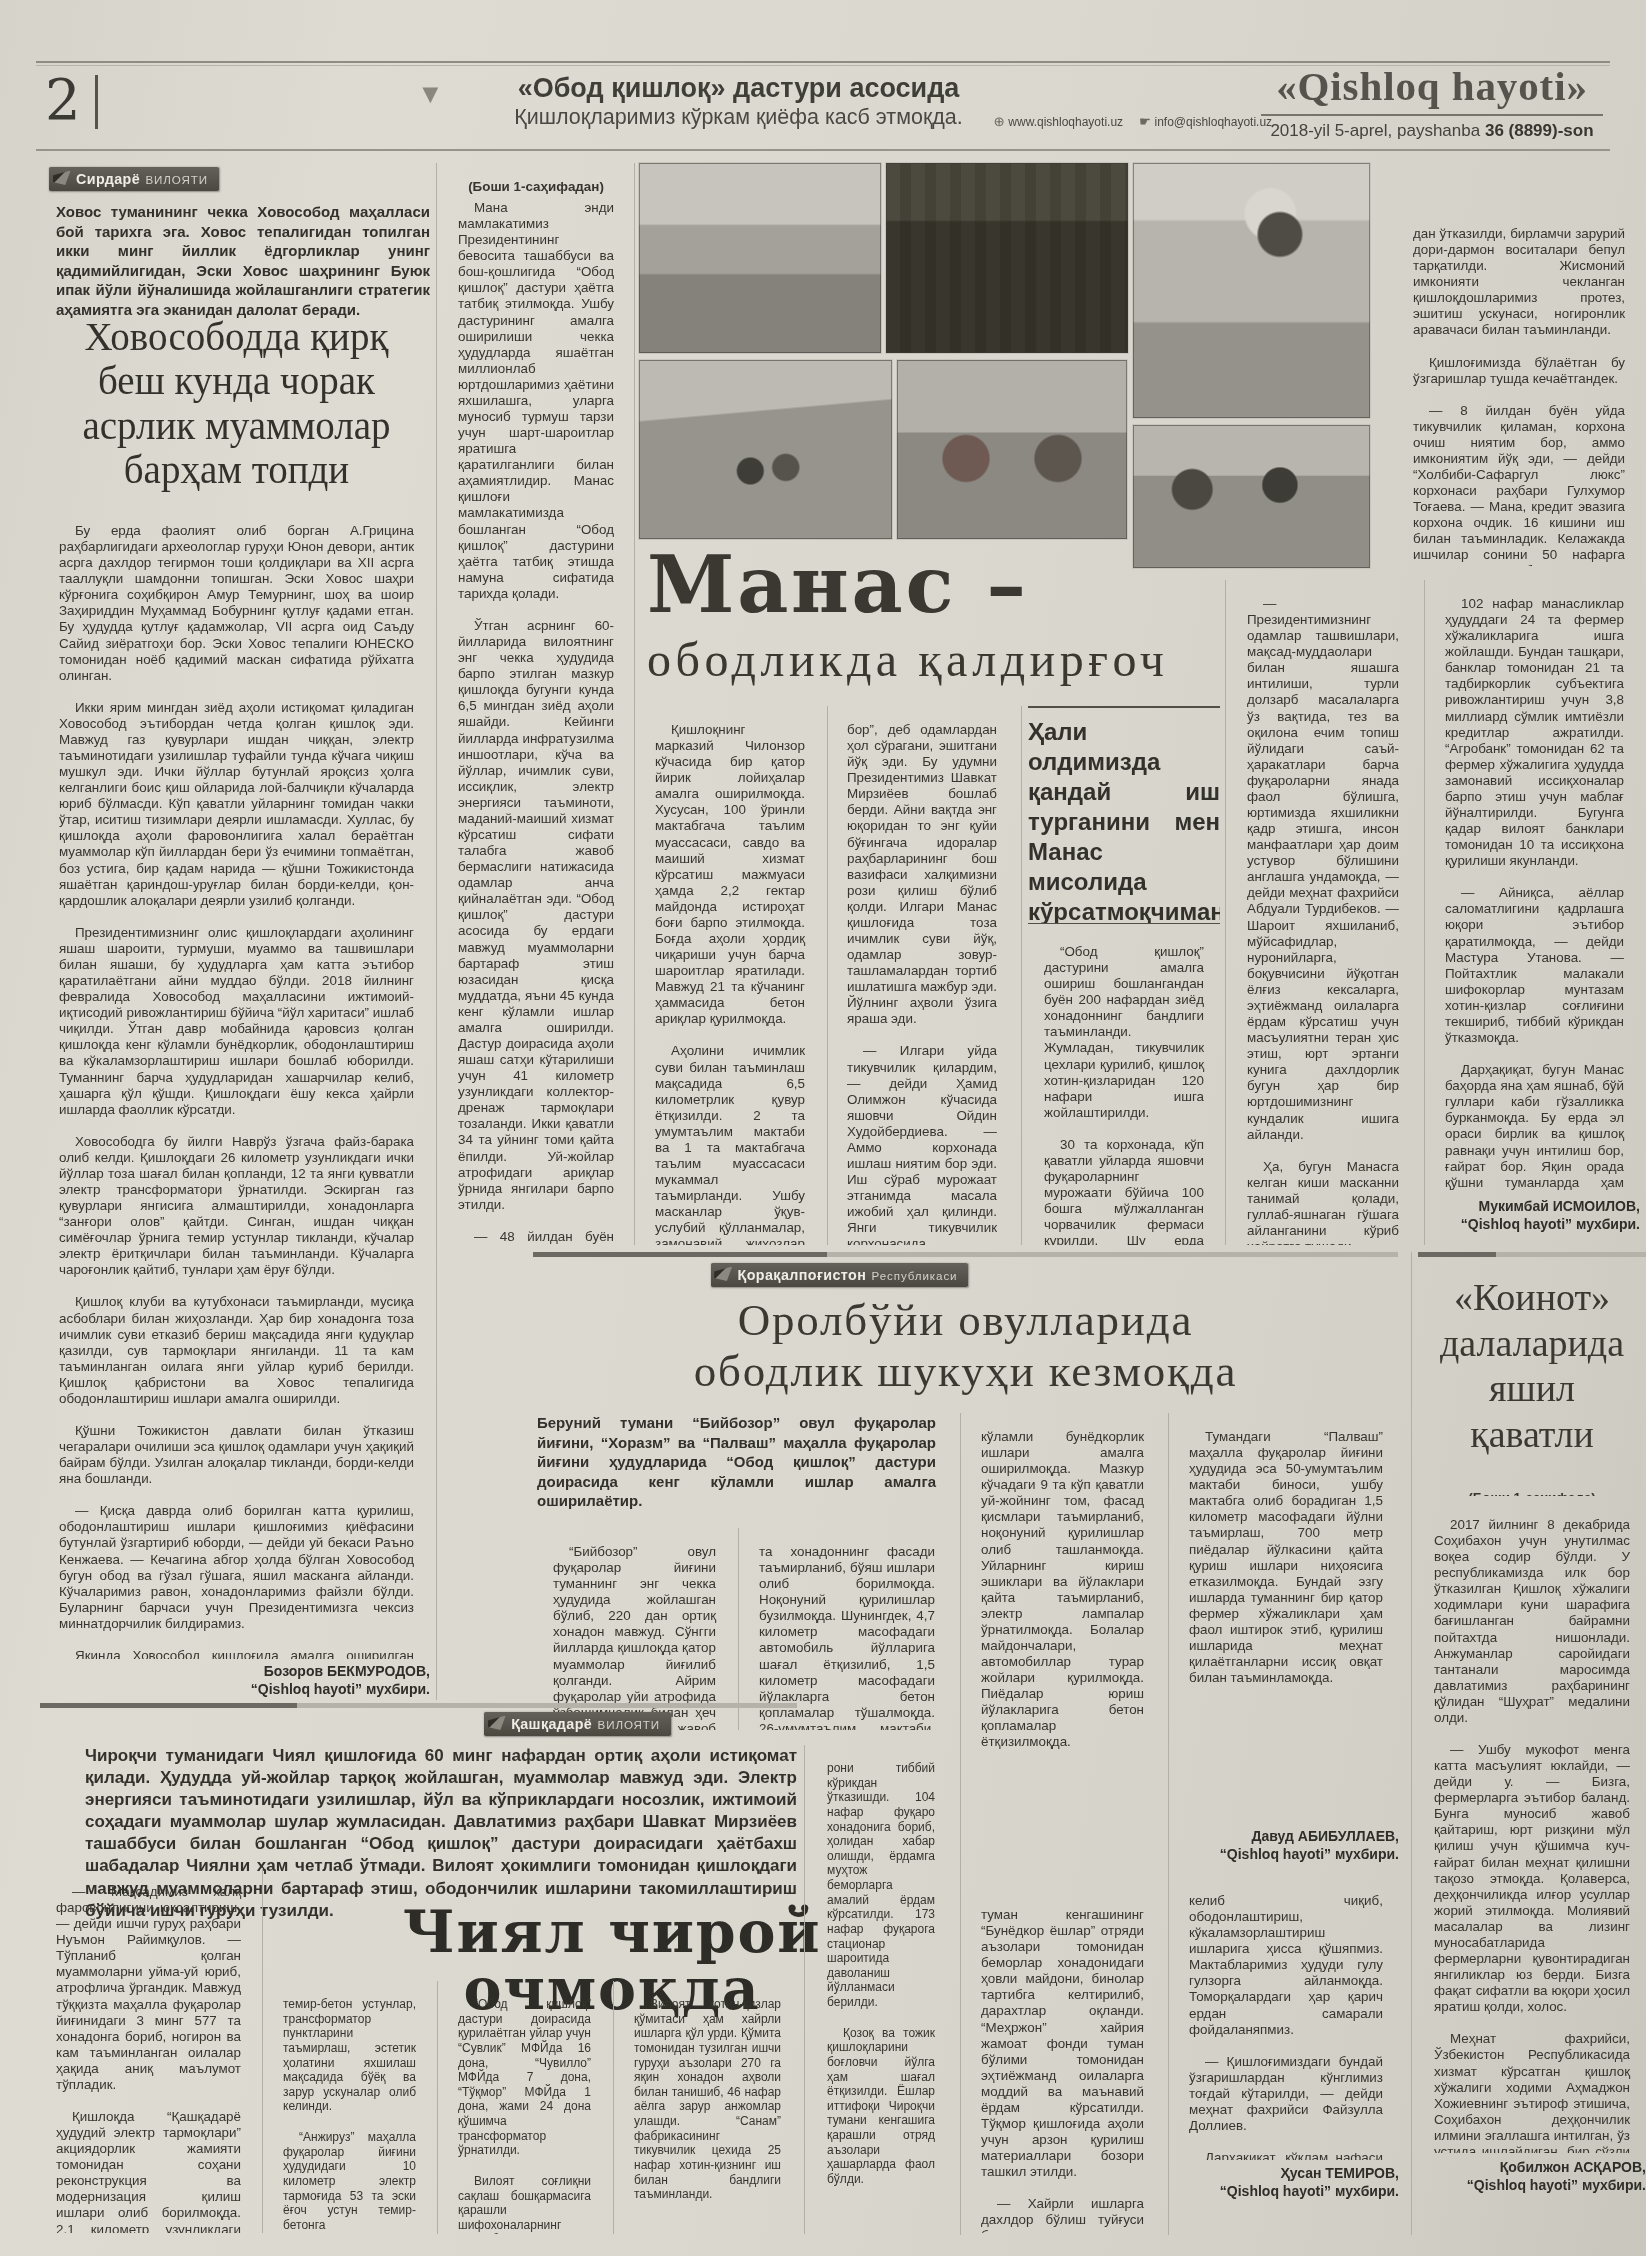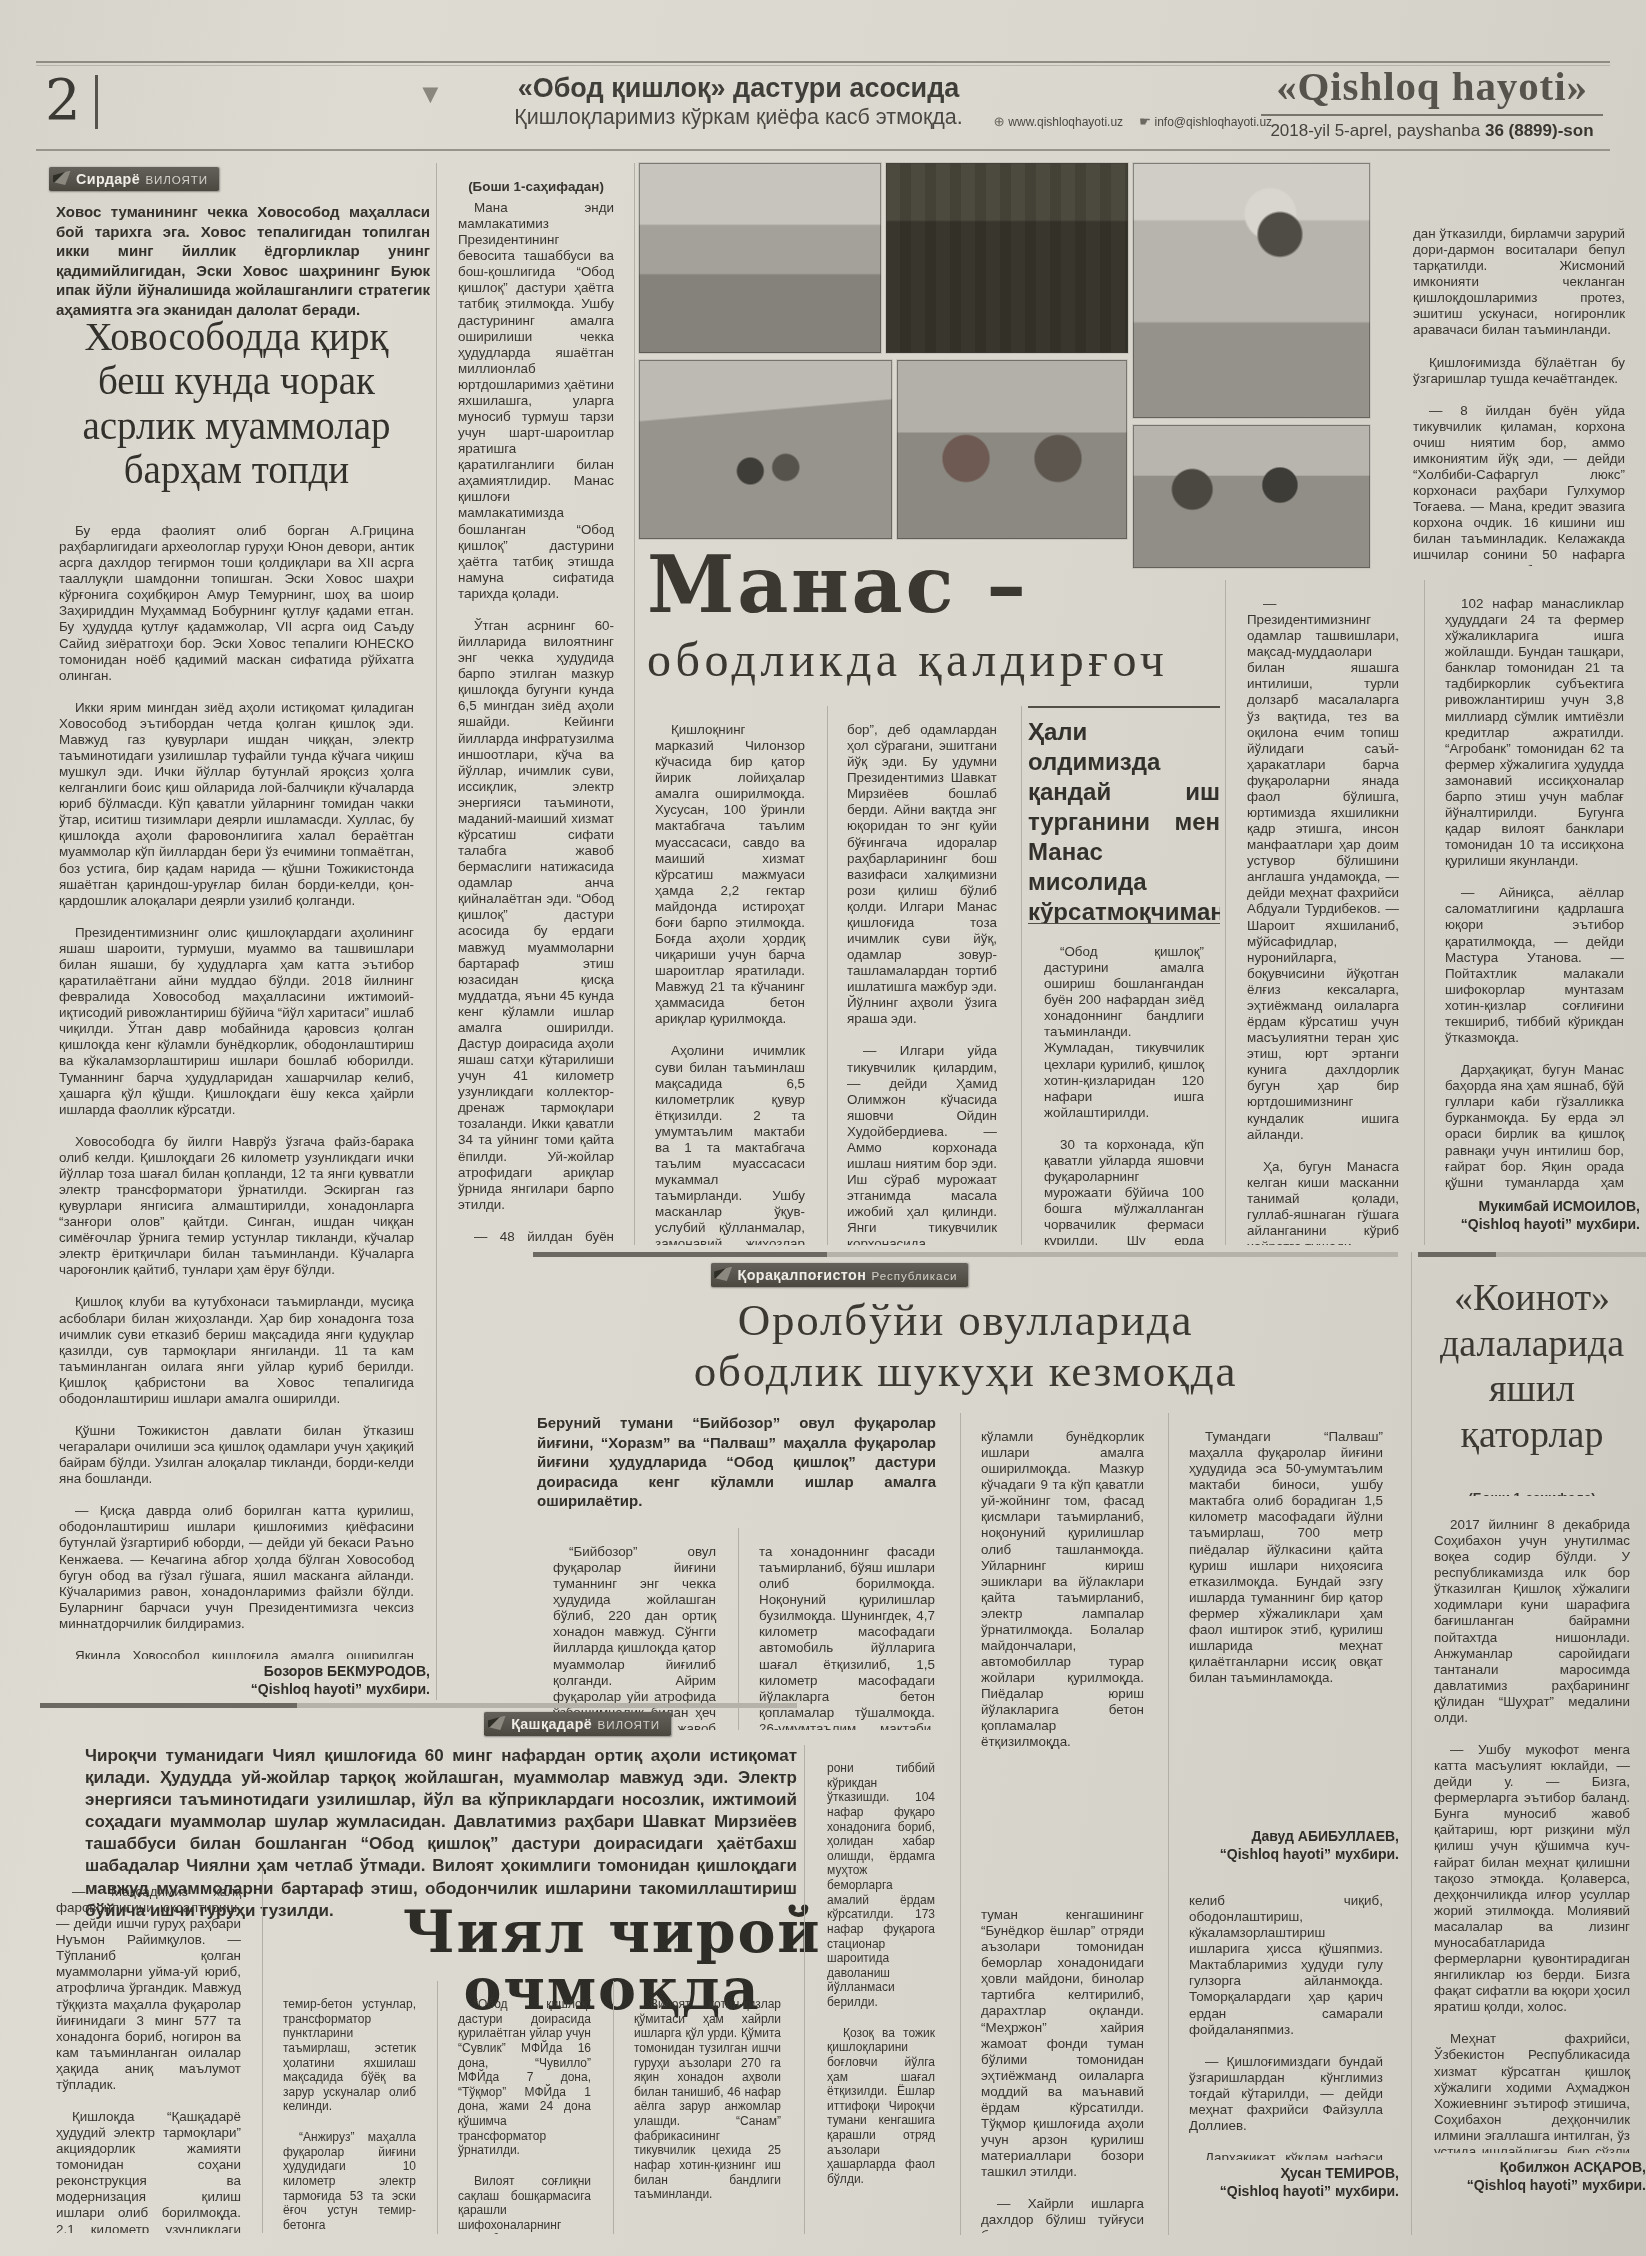--- a/index.html
+++ b/index.html
@@ -217,21 +217,21 @@
   <div class="abs vrule" style="left:738px;top:1528px;height:202px;"></div>
   <div class="abs vrule" style="left:960px;top:1413px;height:822px;"></div>
   <div class="abs vrule" style="left:1168px;top:1413px;height:822px;"></div>
 
   
   <div class="abs sec-rule" style="left:1418px;top:1252px;width:228px;"></div>
   <div class="abs koinot-h" style="left:1418px;top:1275px;width:228px;">
     <div>«Коинот»</div>
     <div>далаларида</div>
     <div>яшил</div>
-    <div>қаторлар</div>
+    <div>қаватли</div>
   </div>
   <div class="abs col" style="left:1418px;top:1474px;width:228px;height:21.5px;">
     <p class="contd">(Боши 1-саҳифада)</p>
   </div>
   <div class="abs col" style="left:1418px;top:1501px;width:228px;height:652px;">
       <p>2017 йилнинг 8 декабрида Соҳибахон учун унутилмас воқеа содир бўлди. У республикамизда илк бор ўтказилган Қишлоқ хўжалиги ходимлари куни шарафига бағишланган байрамни пойтахтда нишонлади. Анжуманлар саройидаги тантанали маросимда давлатимиз раҳбарининг қўлидан “Шуҳрат” медалини олди.</p>
       <p>— Ушбу мукофот менга катта масъулият юклайди, — дейди у. — Бизга, фермерларга эътибор баланд. Бунга муносиб жавоб қайтариш, юрт ризқини мўл қилиш учун қўшимча куч-ғайрат билан меҳнат қилишни тақозо этмоқда. Қолаверса, деҳқончиликда илғор усуллар жорий этилмоқда. Молиявий масалалар ва лизинг муносабатларида фермерларни қувонтирадиган янгиликлар юз берди. Бизга фақат сифатли ва юқори ҳосил яратиш қолди, холос.</p>
       <p>Меҳнат фахрийси, Ўзбекистон Республикасида хизмат кўрсатган қишлоқ хўжалиги ходими Аҳмаджон Хожиевнинг эътироф этишича, Соҳибахон деҳқончилик илмини эгаллашга интилган, ўз устида ишлайдиган, бир сўзли раҳбар. У эришаётган ютуқларнинг сири ҳам ана шунда. Бунинг тасдиғини унинг ғўза ниҳоллари бир текис униб чиққан далаларида ягана ўтказаётганида ҳам кўриш мумкин.</p>
     </div>
   <div class="abs byline" style="left:1418px;top:2158px;width:228px;">

